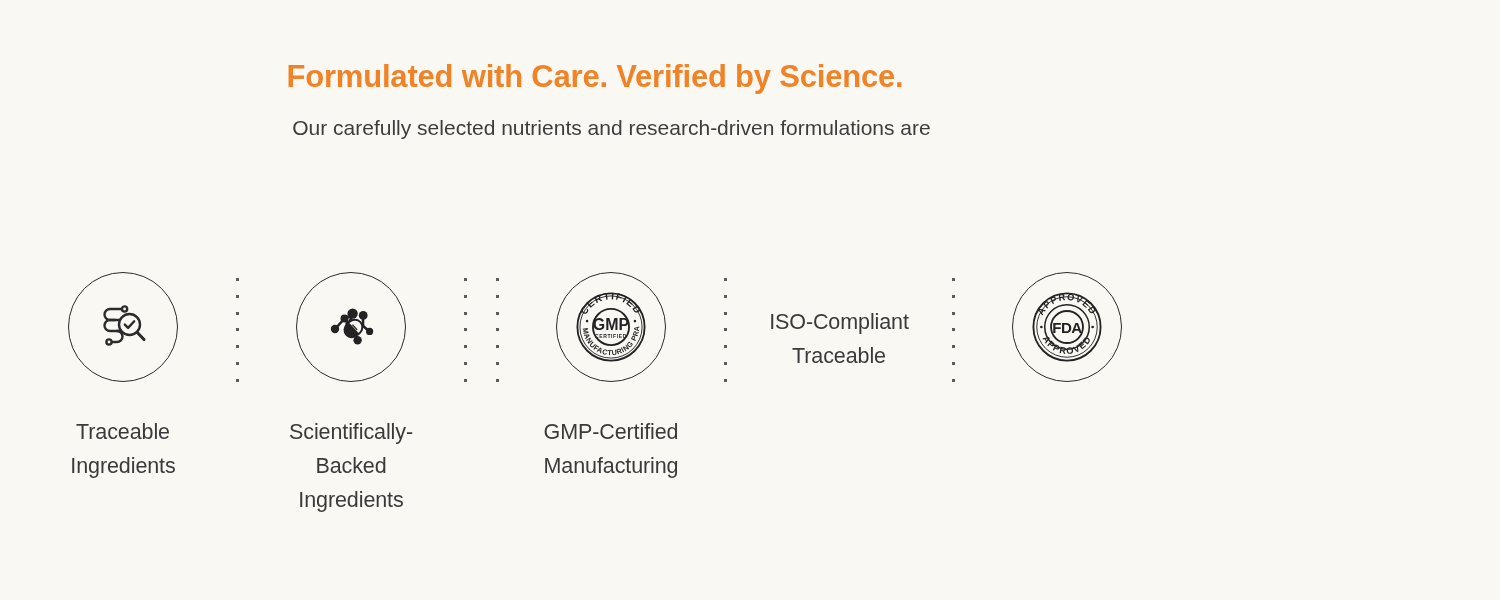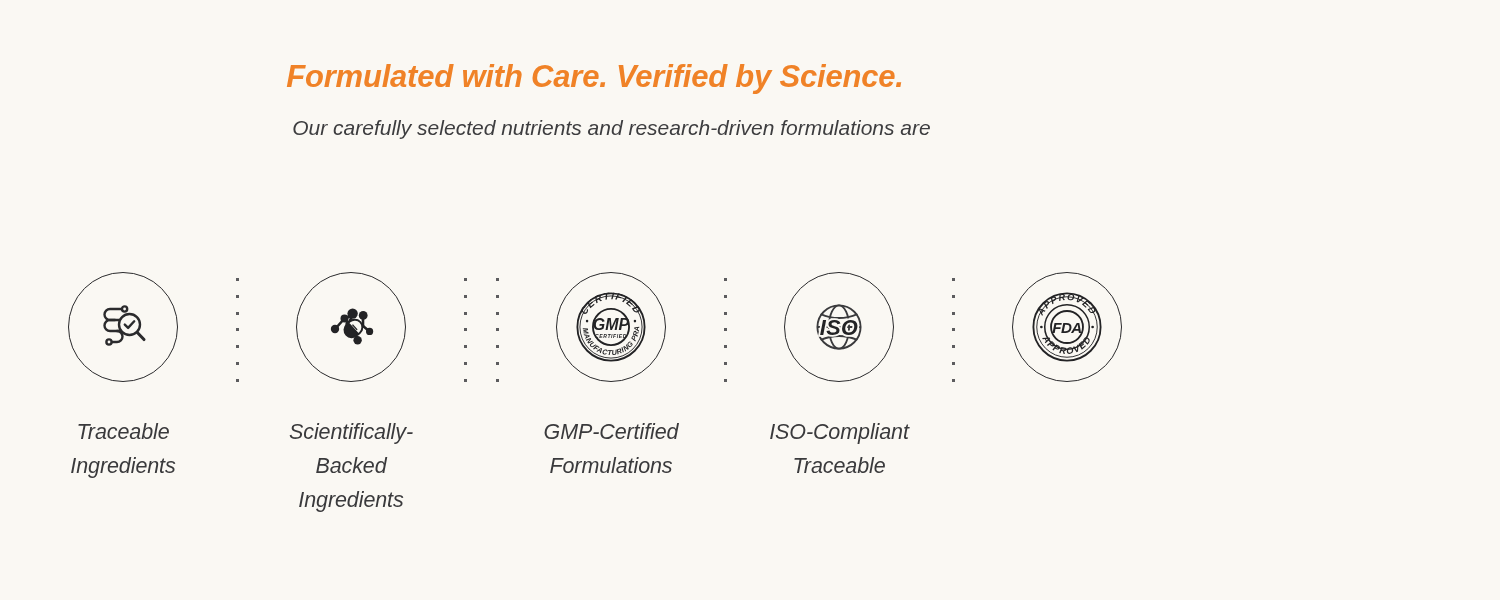--- a/index.html
+++ b/index.html
@@ -10,21 +10,20 @@
     background: #faf8f3;
     font-family: "Liberation Sans", sans-serif;
     overflow: hidden;
   }
 
   .page {
     position: relative;
     width: 1190px;
     height: 600px;
     background: #faf8f3;
-    font-style: italic;
   }
 
   
   .header {
     padding-top: 58px;
     text-align: center;
   }
 
   .headline {
     font-size: 31px;
@@ -218,48 +217,34 @@
               <textPath href="#gmpBot" startOffset="50%" text-anchor="middle">GOOD MANUFACTURING PRACTICE</textPath>
             </text>
             <circle cx="21.5" cy="43" r="1.5" fill="#232325"></circle>
             <circle cx="78.5" cy="43" r="1.5" fill="#232325"></circle>
             <text x="50" y="54" text-anchor="middle" font-family="'Liberation Sans',sans-serif" font-size="19" font-weight="bold" fill="#232325">GMP</text>
             <text x="50" y="63" text-anchor="middle" font-family="'Liberation Sans',sans-serif" font-size="6" font-weight="bold" letter-spacing="0.7" fill="#232325">CERTIFIED</text>
           </svg>
         </span>
       </div>
       <div class="item-label">GMP-Certified
-Formulations</div>
-    </div>
-
-    <div class="divider">
-      <i></i>
-      <i></i>
-      <i></i>
-      <i></i>
-      <i></i>
-      <i></i>
-      <i></i>
-    </div>
-
-    <div class="item">
-      <div class="badge-circle">
-        <span>
-          <svg width="72" height="72" viewBox="0 0 100 100">
-            <g fill="none" stroke="#3a3a3c" stroke-width="2.6">
-              <circle cx="50" cy="50" r="30"></circle>
-              <ellipse cx="50" cy="50" rx="14" ry="30"></ellipse>
-              <line x1="20" y1="50" x2="80" y2="50"></line>
-              <path d="M24.5 32 Q50 43 75.5 32"></path>
-              <path d="M24.5 68 Q50 57 75.5 68"></path>
-            </g>
-            <text x="50" y="61" text-anchor="middle" font-family="'Liberation Sans',sans-serif" font-size="30" font-weight="bold" fill="#232325" stroke="#faf8f3" stroke-width="5" paint-order="stroke" letter-spacing="0.5">ISO</text>
-          </svg>
-        </span>
-      </div>
+Manufacturing</div>
+    </div>
+
+    <div class="divider">
+      <i></i>
+      <i></i>
+      <i></i>
+      <i></i>
+      <i></i>
+      <i></i>
+      <i></i>
+    </div>
+
+    <div class="item">
       <div class="item-label">ISO-Compliant
 Traceable</div>
     </div>
 
     <div class="divider">
       <i></i>
       <i></i>
       <i></i>
       <i></i>
       <i></i>

